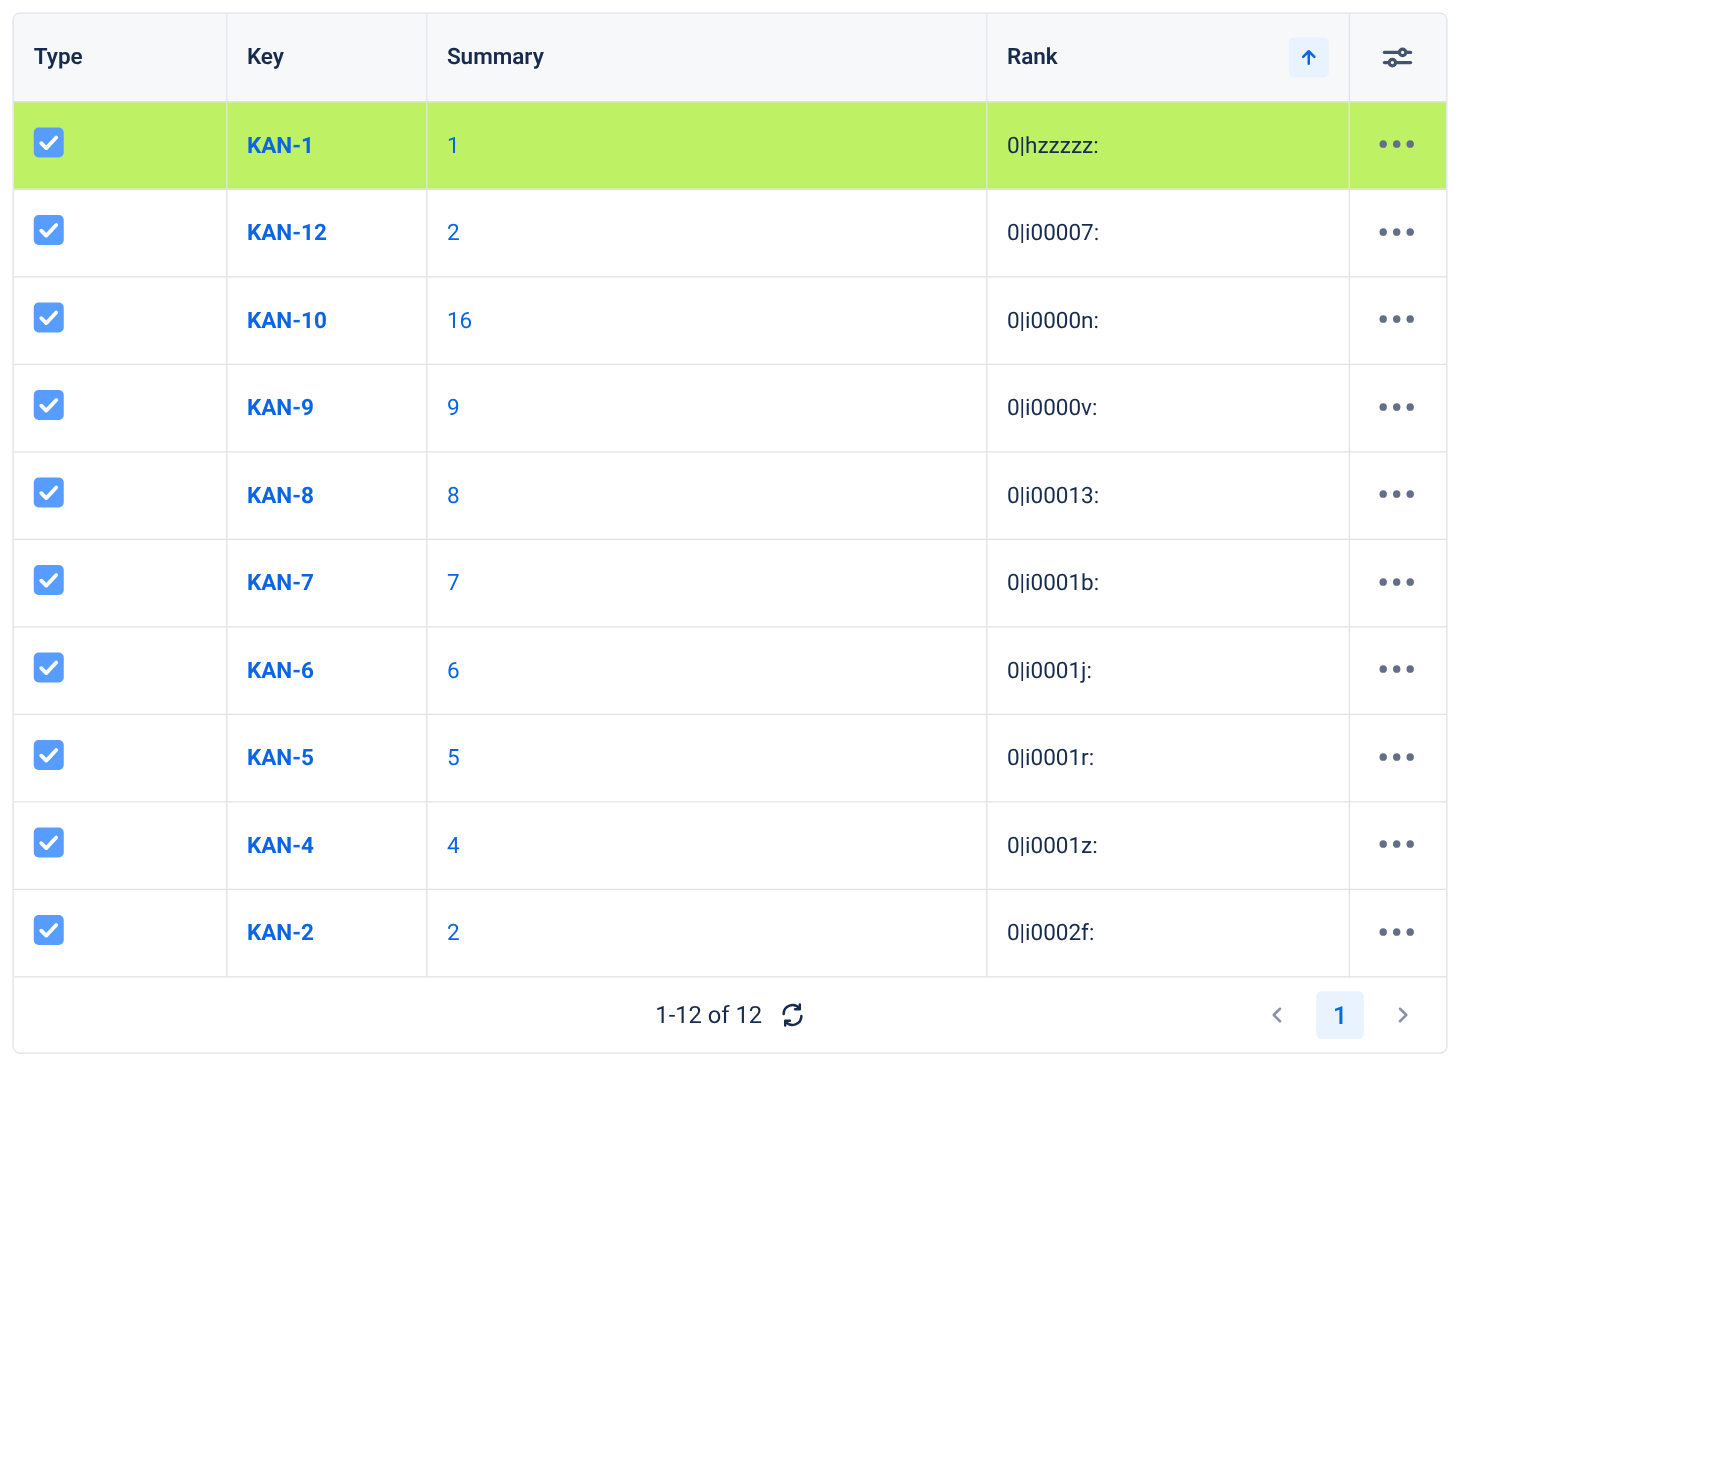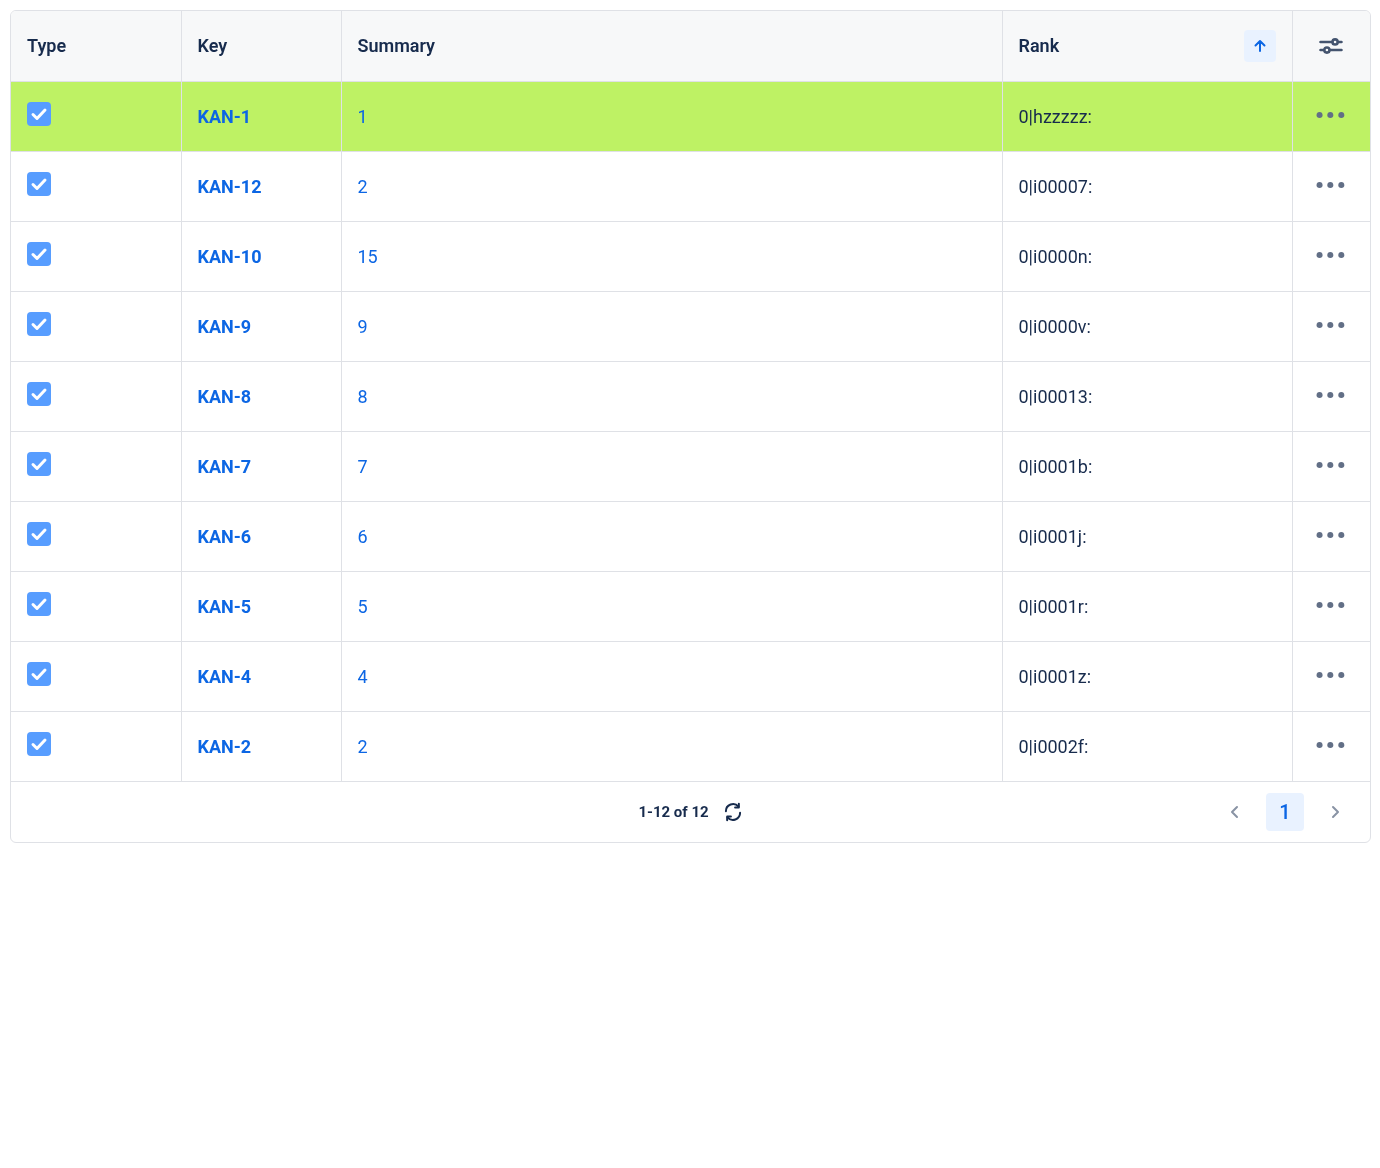--- a/index.html
+++ b/index.html
@@ -9,21 +9,21 @@
     }
     body {
       font-family: -apple-system, BlinkMacSystemFont, "Segoe UI", Roboto, Helvetica, Arial, sans-serif;
       background: #fff;
       padding: 10px;
     }
     .table-container {
       border: 1px solid #dfe1e6;
       border-radius: 6px;
       overflow: hidden;
-      width: 1361px;
+      width: 1148px;
     }
     table {
       width: 100%;
       border-collapse: collapse;
       table-layout: fixed;
     }
     thead {
       background: #f7f8f9;
     }
     th {
@@ -131,22 +131,22 @@
     }
     .footer {
       display: flex;
       align-items: center;
       justify-content: center;
       height: 60px;
       position: relative;
       padding: 0 16px;
     }
     .pagination-text {
-      font-size: 15px;
-      font-weight: 700;
+      font-size: 19px;
+      font-weight: 400;
       color: #172B4D;
       display: flex;
       align-items: center;
       gap: 14px;
     }
     .refresh-icon svg { width: 20px; height: 20px; }
     .pager {
       position: absolute;
       right: 16px;
       display: flex;
@@ -273,21 +273,21 @@
       <span class="checkbox-icon">
         <svg viewBox="0 0 24 24" fill="none" stroke="#fff" stroke-width="3" stroke-linecap="round" stroke-linejoin="round">
                 <polyline points="6 12.5 10 16.5 18 8"></polyline>
               </svg>
       </span>
     </td>
     <td class="cell-key">
       <a href="#" class="key-link">KAN-10</a>
     </td>
     <td class="cell-summary">
-      <a href="#" class="summary-link">15</a>
+      <a href="#" class="summary-link">16</a>
     </td>
     <td class="cell-rank">
       <span>0|i0000n:</span>
     </td>
     <td class="cell-actions">
       <span class="more-dots">•••</span>
     </td>
   </tr>
 
   <tr>

